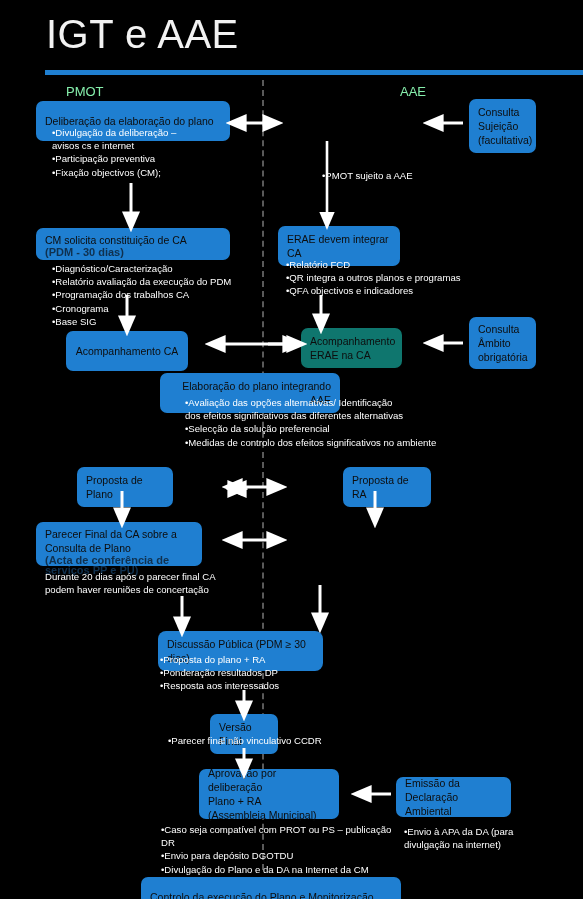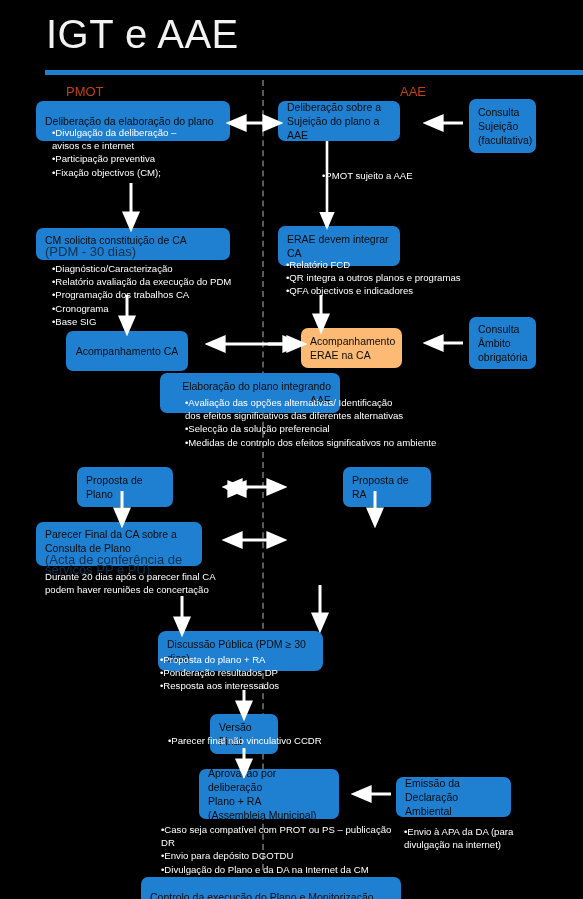--- a/index.html
+++ b/index.html
@@ -42,21 +42,21 @@
     top: 70px;
     width: 538px;
     height: 5px;
     background: #1f7fd1;
   }
 
   
   .col-head {
     position: absolute;
     font-size: 13px;
-    color: #c2410c;
+    color: #86efac;
     font-weight: 400;
     white-space: nowrap;
   }
   #head-pmot { left: 66px; top: 84px; }
   #head-aae  { left: 400px; top: 84px; }
 
   
   .divider {
     position: absolute;
     left: 262px;
@@ -74,26 +74,27 @@
     color: #0d0d0d;
     font-size: 10.5px;
     line-height: 14px;
     padding: 20px 9px;
     box-sizing: border-box;
     display: flex;
     flex-direction: column;
     justify-content: center;
   }
   .box .sub {
-    font-size: 13px;
+    font-size: 11px;
     line-height: 10px;
     color: #10314f;
+    font-weight: bold;
   }
   .box.dark {
-    background: #fdba74;
+    background: #0f766e;
   }
 
   
   .note {
     position: absolute;
     font-size: 9.6px;
     line-height: 13.2px;
     color: #ffffff;
     white-space: pre-line;
   }
@@ -150,24 +151,20 @@
 
   <div class="box" style="left:36px; top:522px; width:166px; height:44px; justify-content:flex-start; padding-top:5px; white-space:pre-line;">
     <span>Parecer Final da CA sobre a
 Consulta de Plano</span>
     <span class="sub">(Acta de conferência de serviços PP e PU)</span>
   </div>
 
   <div class="note" style="left:45px; top:570px; width:215px;">Durante 20 dias após o parecer final CA
 podem haver reuniões de concertação</div>
 
-  <div class="box" style="left:278px; top:101px; width:122px; height:37px; white-space:pre-line;">
-    <span>Deliberação sobre a
-Sujeição do plano a AAE</span>
-  </div>
 
   <div class="box" style="left:469px; top:99px; width:67px; height:54px; white-space:pre-line;">
     <span>Consulta
 Sujeição
 (facultativa)</span>
   </div>
 
   <div class="note" style="left:322px; top:169px; width:180px;">•PMOT sujeito a AAE</div>
 
   <div class="box" style="left:278px; top:226px; width:122px; height:20px; align-items:flex-start;border-radius:7px;">

